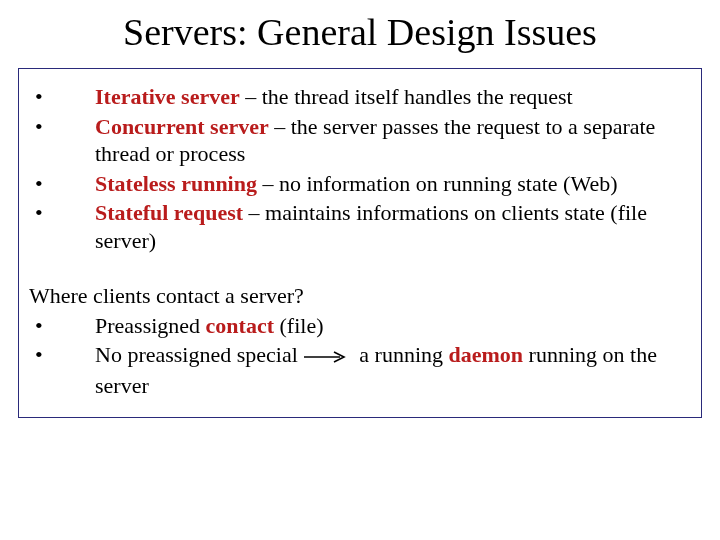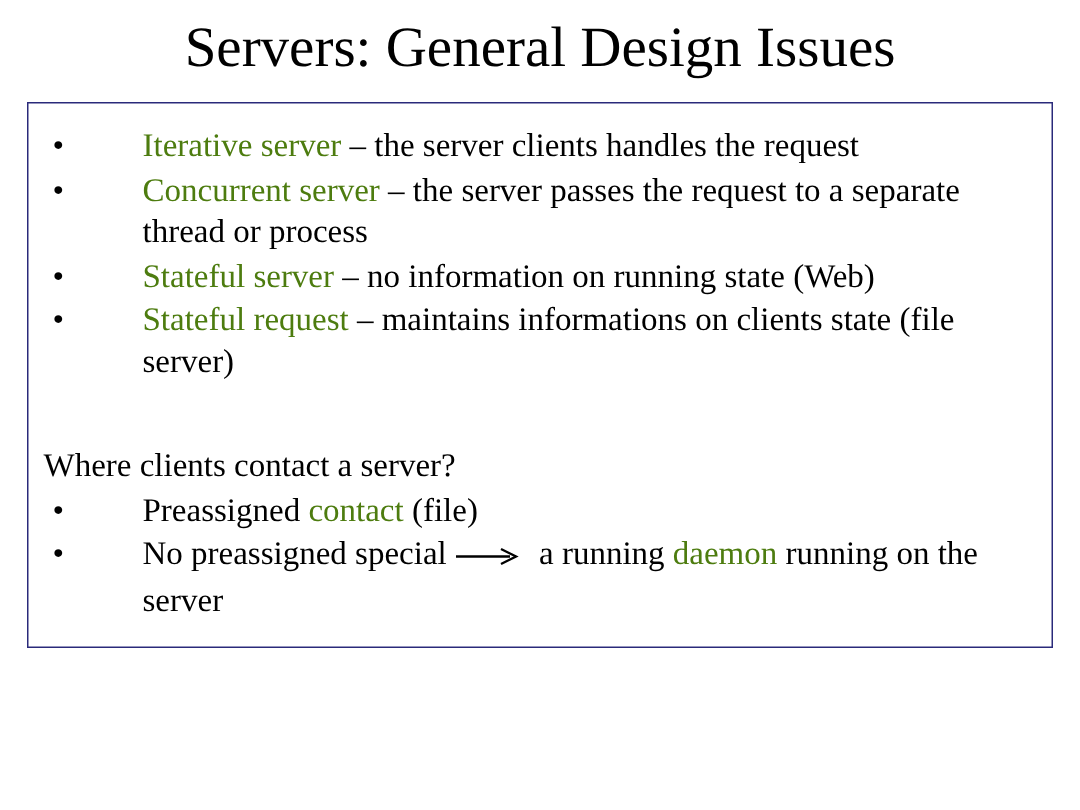--- a/index.html
+++ b/index.html
@@ -39,54 +39,55 @@
     width: 60px;
     flex: 0 0 60px;
     padding-left: 6px;
   }
   .bullet-text {
     flex: 1;
   }
   .section-q {
     font-size: 22px;
     line-height: 1.25;
-    margin-top: 42px;
+    margin-top: 28px;
     margin-bottom: 2px;
     padding-left: 0;
   }
   .red {
-    color: #4d7c0f;
+    color: #b91c1c;
+    font-weight: bold;
   }
   .arrow {
     display: inline-block;
     vertical-align: middle;
     margin: 0 6px 2px 6px;
   }
 </style>
 </head>
 <body>
 
 <div class="slide">
   <h1 class="title">Servers: General Design Issues</h1>
 
   <div class="box">
 
     <div class="bullet-row">
       <div class="bullet-mark">•</div>
-      <div class="bullet-text"><span class="red">Iterative server</span><span> – the server clients handles the request</span></div>
+      <div class="bullet-text"><span class="red">Iterative server</span><span> – the thread itself handles the request</span></div>
     </div>
 
     <div class="bullet-row">
       <div class="bullet-mark">•</div>
       <div class="bullet-text"><span class="red">Concurrent server</span><span> – the server passes the request to a separate thread or process</span></div>
     </div>
 
     <div class="bullet-row">
       <div class="bullet-mark">•</div>
-      <div class="bullet-text"><span class="red">Stateful server</span><span> – no information on running state (Web)</span></div>
+      <div class="bullet-text"><span class="red">Stateless running</span><span> – no information on running state (Web)</span></div>
     </div>
 
     <div class="bullet-row">
       <div class="bullet-mark">•</div>
       <div class="bullet-text"><span class="red">Stateful request</span><span> – maintains informations on clients state (file server)</span></div>
     </div>
 
     <div class="section-q">Where clients contact a server?</div>
 
     <div class="bullet-row">

